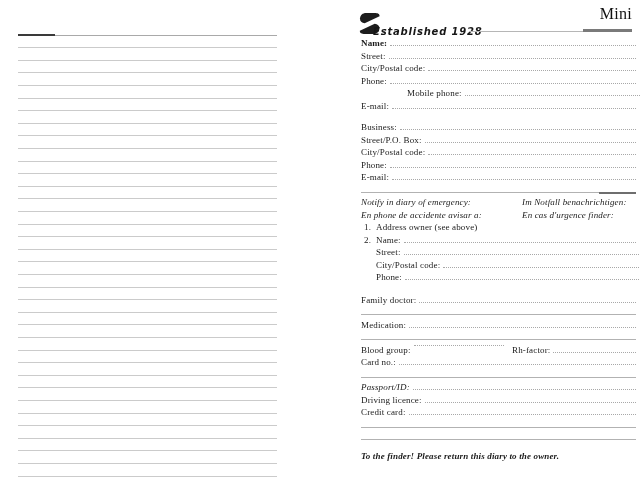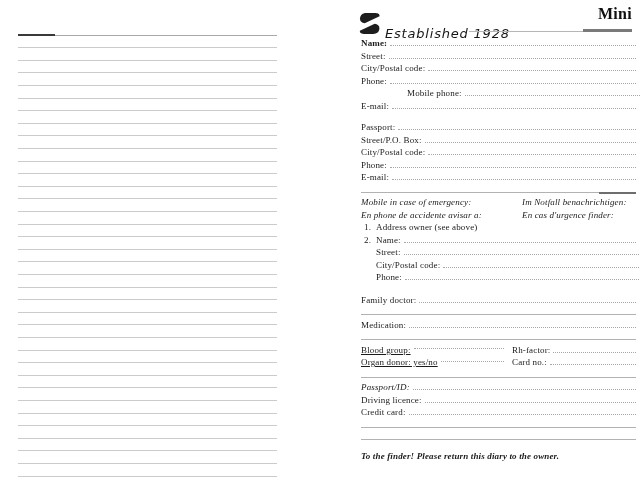--- a/index.html
+++ b/index.html
@@ -12,38 +12,38 @@
   .ruled-line.first{border-top-color:#a9a9a9;}
   .start-marker{position:absolute;left:0;top:-2px;width:37px;height:2.5px;background:#3a3a3a;}
 
   
   .right-page{position:absolute;left:357px;top:0;width:275px;height:497px;}
 
   .page-header{position:absolute;left:0;top:0;width:275px;height:36px;}
   .logo{position:absolute;left:2px;top:12px;width:23px;height:23px;}
   .brand{position:absolute;left:27px;top:10px;font-family:"DejaVu Sans",sans-serif;
          font-weight:700;font-size:19px;line-height:20px;letter-spacing:2px;color:#121212;}
-  .tagline{position:absolute;left:28px;top:26px;font-family:"DejaVu Sans",sans-serif;
-           font-style:italic;font-weight:400;font-size:13px;letter-spacing:0.8px;color:#161616;}
+  .tagline{position:absolute;left:16px;top:26px;font-family:"DejaVu Sans",sans-serif;
+           font-style:italic;font-weight:700;font-size:10px;letter-spacing:0.8px;color:#161616;}
   .header-rule{position:absolute;left:112px;right:0;top:30.5px;height:0;border-top:1px solid #b6b6b6;}
   .header-rule-dark{position:absolute;right:0;top:-2.5px;width:49px;height:2.5px;background:#7a7a7a;}
-  .page-size{position:absolute;right:0;top:6px;font-weight:700;font-size:16px;line-height:16px;
+  .page-size{position:absolute;right:0;top:6px;font-weight:400;font-size:16px;line-height:16px;
              letter-spacing:0.3px;color:#101010;}
 
   
   .row{position:absolute;left:4px;width:275px;height:12.5px;display:flex;align-items:flex-end;
        font-size:9px;line-height:10px;letter-spacing:0.15px;white-space:nowrap;}
   .row.bold{font-weight:700;}
   .row.italic{font-style:italic;}
   .label{display:inline-block;}
   .leader{flex:1 1 auto;min-width:6px;height:0;border-bottom:1px dotted #a8a8a8;margin:0 0 2px 3px;}
   .num{flex:0 0 12px;padding-left:3px;}
   .ruleline{position:absolute;left:0;right:0;bottom:2px;height:0;border-top:1px solid #b2b2b2;}
   .darkseg{position:absolute;right:0;bottom:0.5px;width:37px;height:2.5px;background:#6e6e6e;}
-  .col1{flex:0 0 143px;display:flex;align-items:center;margin-right:8px;text-decoration:underline;}
+  .col1{flex:0 0 143px;display:flex;align-items:flex-start;margin-right:8px;}
   .col2{flex:1 1 auto;display:flex;align-items:flex-end;}
   .col2text{position:absolute;left:161px;bottom:0;}
 </style>
 </head>
 <body>
 
 <div class="left-page" id="left-page">
     <div class="ruled-line first" style="top: 34.5px;">
       <div class="start-marker"></div>
     </div>
@@ -117,21 +117,21 @@
       </div>
       <div class="row field" style="top: 85.5px; margin-left: 46px;">
         <span class="label">Mobile phone:</span>
         <div class="leader"></div>
       </div>
       <div class="row field" style="top: 98px;">
         <span class="label">E-mail:</span>
         <div class="leader"></div>
       </div>
       <div class="row field" style="top: 119.5px;">
-        <span class="label">Passport:</span>
+        <span class="label">Business:</span>
         <div class="leader"></div>
       </div>
       <div class="row field" style="top: 132px; justify-content: center;">
         <span class="label">Street/P.O. Box:</span>
         <div class="leader"></div>
       </div>
       <div class="row field" style="top: 144.5px;">
         <span class="label">City/Postal code:</span>
         <div class="leader"></div>
       </div>
@@ -141,21 +141,21 @@
       </div>
       <div class="row field" style="top: 169.5px;">
         <span class="label">E-mail:</span>
         <div class="leader"></div>
       </div>
       <div class="row rule" style="top: 182px;">
         <div class="ruleline"></div>
         <div class="darkseg"></div>
       </div>
       <div class="row text2 italic" style="top: 194.5px;">
-        <span class="label">Mobile in case of emergency:</span>
+        <span class="label">Notify in diary of emergency:</span>
         <span class="label col2text">Im Notfall benachrichtigen:</span>
       </div>
       <div class="row text2 italic" style="top: 207px;">
         <span class="label">En phone de accidente avisar a:</span>
         <span class="label col2text">En cas d'urgence finder:</span>
       </div>
       <div class="row text" style="top: 219.5px;">
         <span class="num">1.</span>
         <span class="label">Address owner (see above)</span>
       </div>
@@ -194,24 +194,20 @@
         <div class="col1">
           <span class="label">Blood group:</span>
           <div class="leader"></div>
         </div>
         <div class="col2">
           <span class="label">Rh-factor:</span>
           <div class="leader"></div>
         </div>
       </div>
       <div class="row field2" style="top: 354.5px;">
-        <div class="col1">
-          <span class="label">Organ donor: yes/no</span>
-          <div class="leader"></div>
-        </div>
         <div class="col2">
           <span class="label">Card no.:</span>
           <div class="leader"></div>
         </div>
       </div>
       <div class="row rule" style="top: 367px;">
         <div class="ruleline"></div>
       </div>
       <div class="row field" style="top: 379.5px; font-style: italic;">
         <span class="label">Passport/ID:</span>

